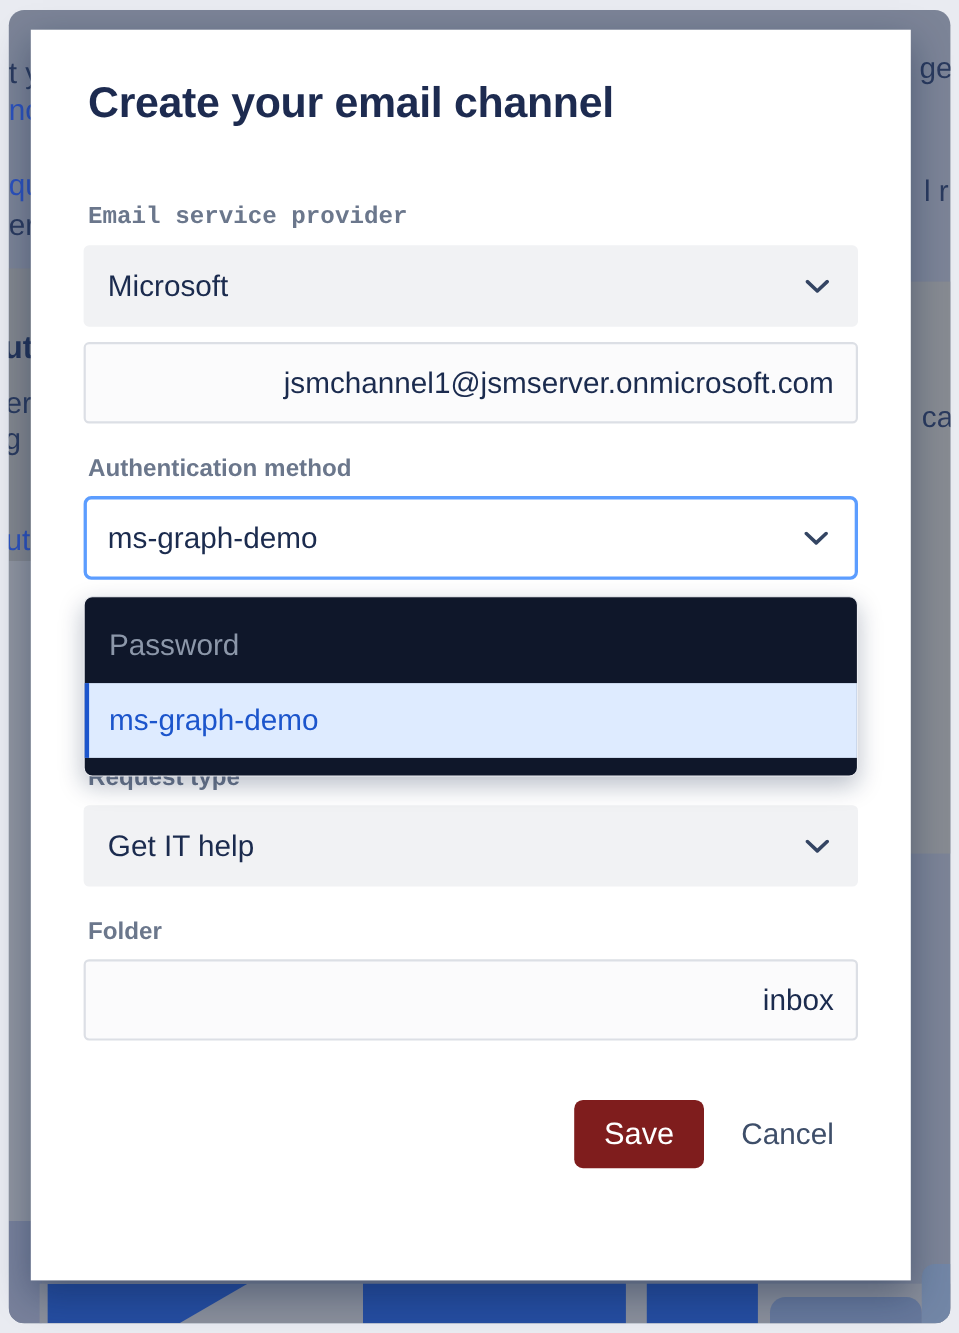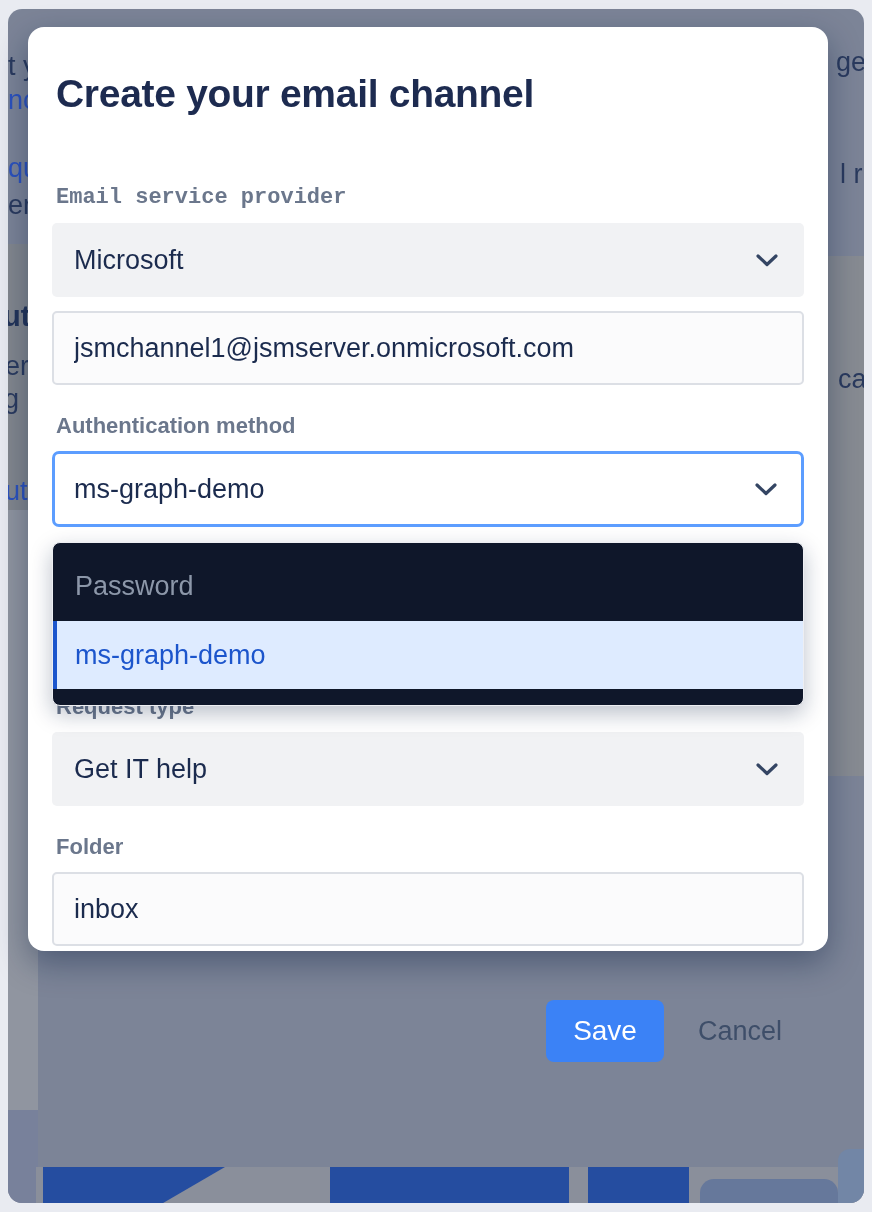--- a/index.html
+++ b/index.html
@@ -16,24 +16,24 @@
   }
   .band{position:absolute;}
   .frag{position:absolute;font-size:27px;white-space:nowrap;line-height:30px;}
   .frag.dark{color:#2A3A5E;}
   .frag.blue{color:#2C52BE;}
   .frag.bold{font-weight:700;font-size:29px;color:#233459;}
   .art{position:absolute;}
 
   
   .modal{
-    position:absolute;left:28px;top:27px;width:800px;height:924px;
-    background:#FFFFFF;border-radius:16px;
+    position:absolute;left:28px;top:27px;width:800px;height:1137px;
+    background:#FFFFFF;border-radius:0;
     box-shadow:0 12px 32px rgba(9,30,66,.40);
-    padding:0 24px;box-sizing:border-box;z-index:10;
+    padding:0 48px;box-sizing:border-box;z-index:10;
   }
   .modal-title{
     margin:0 0 0 4px;padding-top:44px;
     font-size:39px;line-height:46px;font-weight:600;
     letter-spacing:-0.3px;color:#1D2B50;
   }
   .field-label{
     font-size:22px;line-height:22px;font-weight:700;color:#6B778C;
     margin:30px 0 0 4px;
   }
@@ -44,21 +44,21 @@
     padding:0 26px 0 22px;font-size:27px;color:#1B2B4E;cursor:pointer;
   }
   .select.focused{
     background:#FFFFFF;border:3px solid #5C9DFF;border-radius:7px;
     height:76px;box-sizing:border-box;padding:0 24px 0 19px;
   }
   .text-input{
     margin-top:14px;height:74px;width:100%;box-sizing:border-box;
     background:#FBFBFC;border:2px solid #DCDFE5;border-radius:5px;
     padding:0 20px;font-size:27px;color:#1B2B4E;
-    font-family:"Liberation Sans", sans-serif;outline:none;display:block;
+    font-family:"Liberation Sans", sans-serif;outline:none;display:block;text-align:right;
   }
   .chevron{display:flex;align-items:center;}
   
   .menu{
     position:relative;z-index:5;margin:15px 0 -10px 0;
     background:#0f172a;border:1px solid #EDEEF2;border-radius:8px;
     box-shadow:0 8px 22px rgba(9,30,66,.28);
     padding:8px 0 16px 0;box-sizing:border-box;
   }
   .menu-option{
@@ -66,21 +66,21 @@
     font-size:27px;color:#8C97A9;cursor:pointer;
   }
   .menu-option.selected{
     height:68px;background:#DEEBFF;border-left:4px solid #1C55CC;
     color:#1C55CC;padding-left:18px;
   }
   .actions{
     display:flex;justify-content:flex-end;align-items:center;margin-top:54px;
   }
   .btn-save{
-    height:62px;padding:0 27px;background:#3b82f6;color:#FFFFFF;
+    height:62px;padding:0 27px;background:#7f1d1d;color:#FFFFFF;
     border:none;border-radius:8px;font-size:28px;font-weight:500;
     font-family:"Liberation Sans", sans-serif;cursor:pointer;
   }
   .btn-cancel{
     height:62px;padding:0 22px;margin-left:12px;background:none;border:none;
     font-size:27px;color:#3E4E69;font-family:"Liberation Sans", sans-serif;cursor:pointer;
   }
 </style>
 </head>
 <body>

